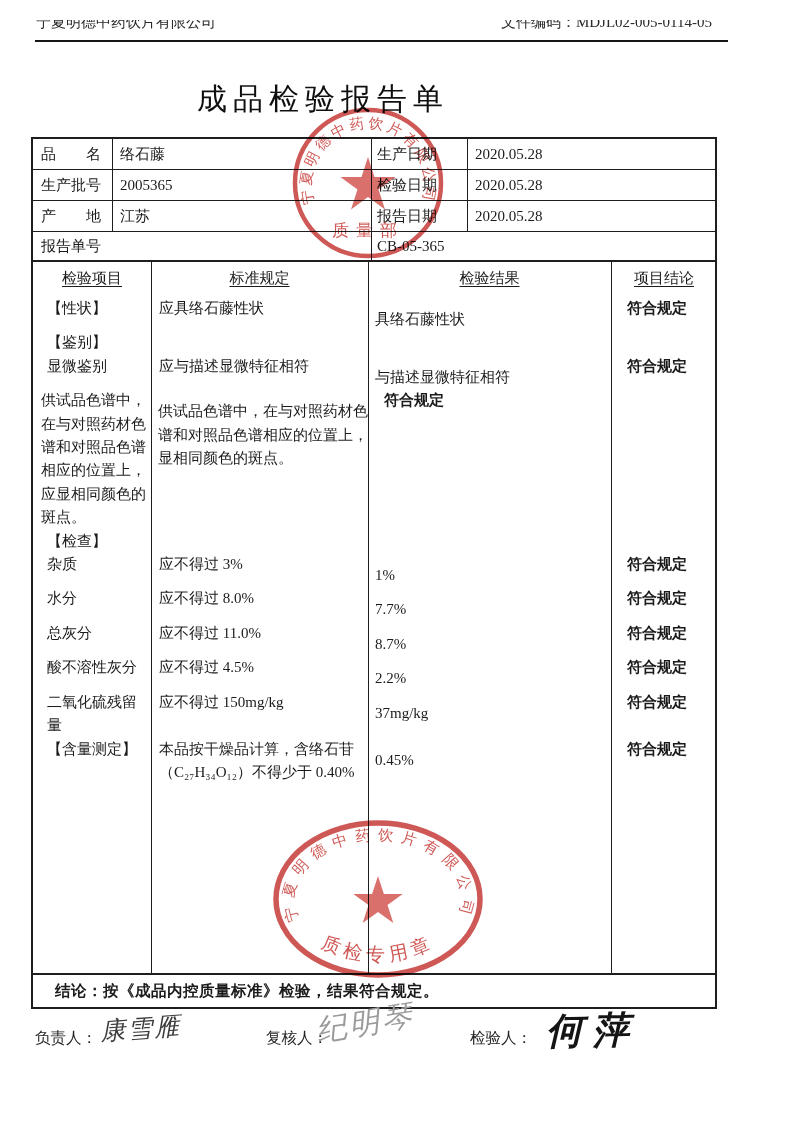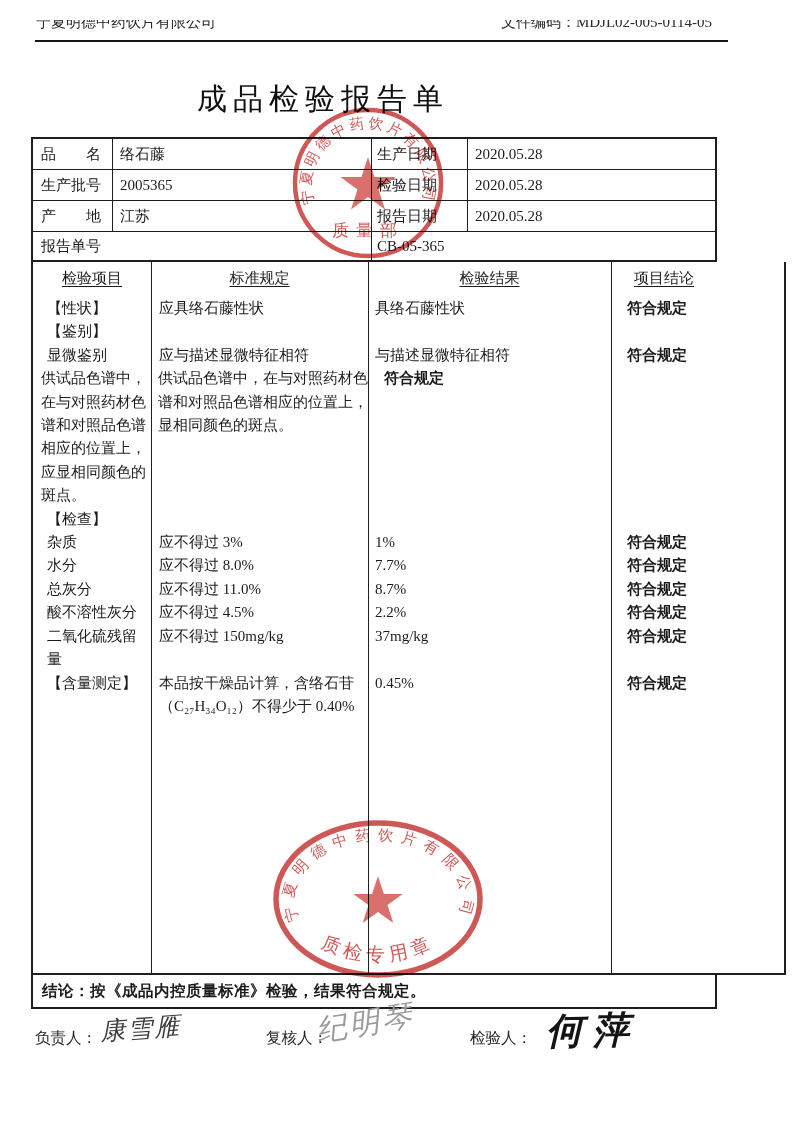--- a/index.html
+++ b/index.html
@@ -24,36 +24,36 @@
   .info-table .hline { position:absolute; left:0; width:100%; height:1px; background:#1e1e1e; }
   .info-table .vline { position:absolute; top:0; width:1px; background:#1e1e1e; }
   .info-row { position:absolute; left:0; width:100%; display:flex; align-items:center; font-size:15px; }
   .ir0 { top:0;    height:30px; }
   .ir1 { top:31px; height:30px; }
   .ir2 { top:62px; height:30px; }
   .ir3 { top:93px; height:28px; }
   .icell { position:absolute; white-space:nowrap; }
 
   
-  .main-table { position:absolute; left:31px; top:262px; width:755px; height:713px;
+  .main-table { position:absolute; left:31px; top:262px; width:686px; height:713px;
                 border:2px solid #1e1e1e; border-top:none; }
   .main-table .vline { position:absolute; top:0; height:711px; width:1px; background:#1e1e1e; }
   .rt-head { position:absolute; top:7px; font-size:15px; text-align:center;
              text-decoration:underline; text-underline-offset:3px; }
   .rows { position:absolute; top:35px; left:0; width:682px; }
   .trow { display:grid; grid-template-columns:118px 217px 243px 104px; font-size:15px; line-height:23.4px; }
   .trow .c1 { padding-left:14px; }
   .trow .c2 { padding-left:8px; }
-  .trow .c3 { padding-left:7px; }
+  .trow .c3 { padding-left:7px;margin-top:11px; }
   .trow .c4 { padding-left:16px;font-weight:bold; }
 
   
   .conclusion-box { position:absolute; left:31px; top:975px; width:686px; height:34px;
                     border:2px solid #1e1e1e; border-top:none; display:flex; align-items:center; }
-  .conclusion-text { padding-left:9px; font-size:15.5px; font-weight:600; letter-spacing:0.5px; }
+  .conclusion-text { padding-left:22px; font-size:15.5px; font-weight:600; letter-spacing:0.5px; }
 
   
   .sig-label { position:absolute; font-size:15.5px; color:#222; white-space:nowrap; }
   .hand { position:absolute; white-space:nowrap; font-style:italic; }
   .hand-responsible { left:100px; top:1012px; font-size:25px; color:#3d3d3d; transform:rotate(-4deg); letter-spacing:2px; }
   .hand-reviewer    { left:316px; top:1003px; font-size:30px; color:#9b9b9b; transform:rotate(-9deg); letter-spacing:3px; }
   .hand-inspector   { left:546px; top:1006px; font-size:37px; color:#141414; transform:rotate(-1deg); letter-spacing:9px; font-weight:600; }
 
   
   .stamp { position:absolute; mix-blend-mode:multiply; opacity:0.88; }

